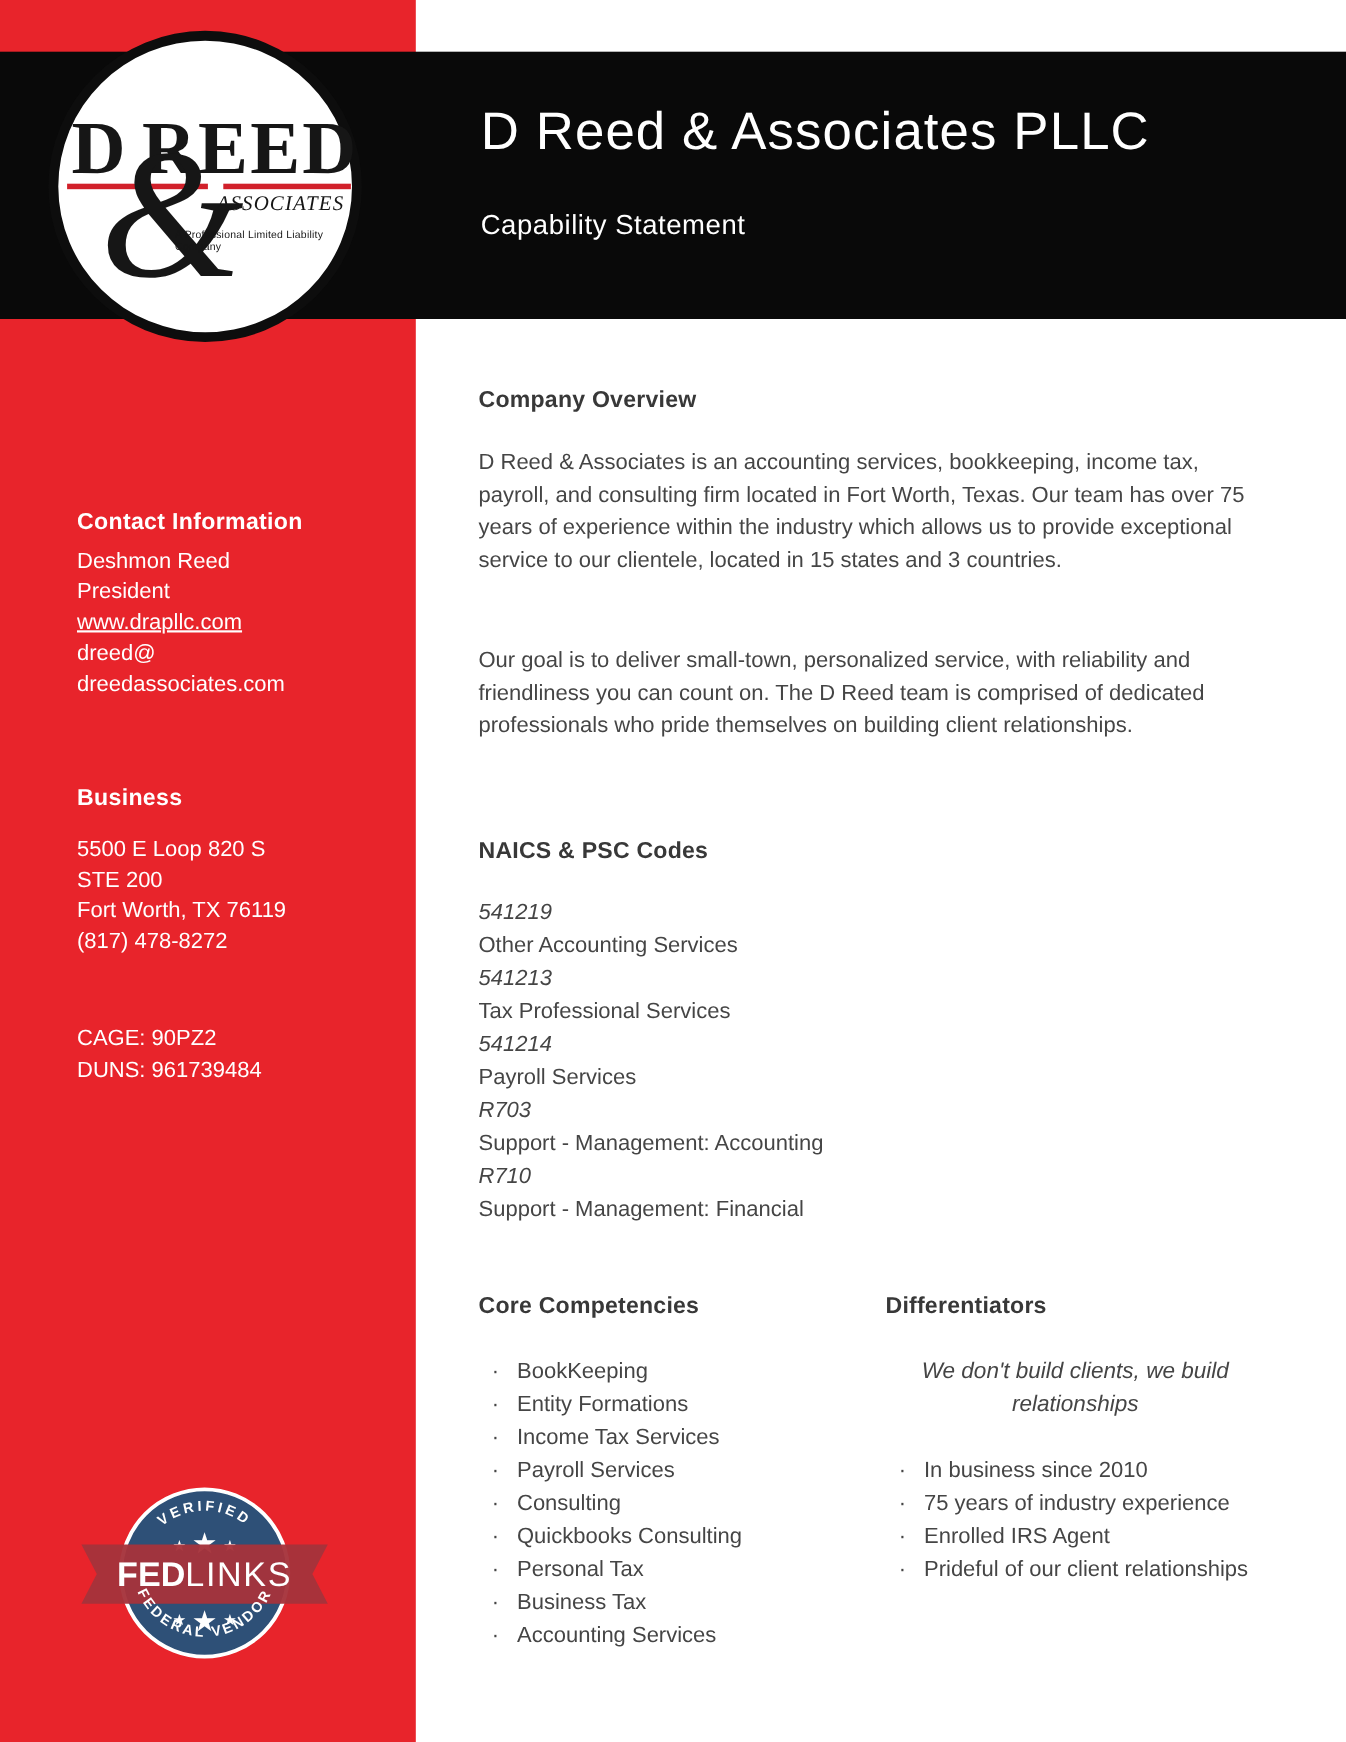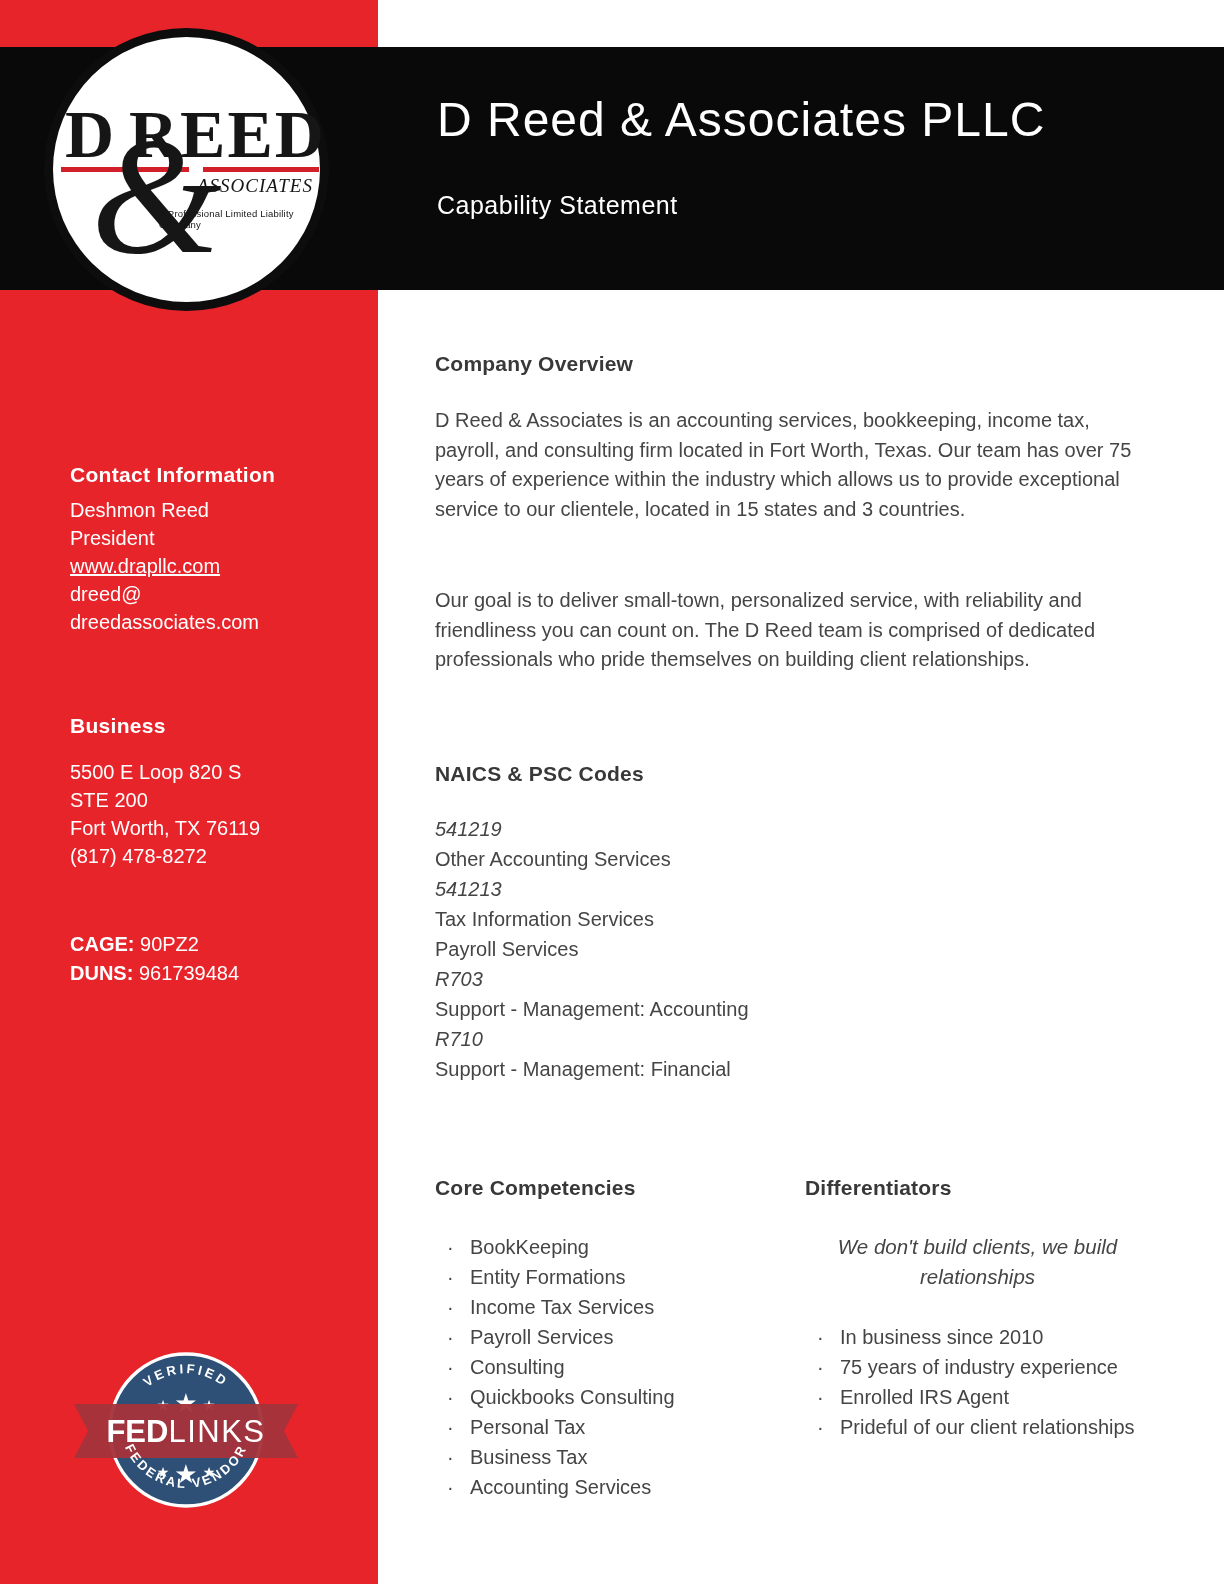--- a/index.html
+++ b/index.html
@@ -29,21 +29,21 @@
 
   
   .side{position:absolute;z-index:3;color:#ffffff;left:70px;width:260px;}
   .side-h{font-size:21px;font-weight:bold;letter-spacing:0.3px;}
   .side-body{font-size:20px;line-height:28px;font-weight:400;}
   .contact-h{top:463px;}
   .contact-body{top:496px;}
   .addr-h{top:714px;}
   .addr-body{top:758px;}
   .ids{top:930px;font-size:20px;line-height:29px;}
-  .ids b{font-weight:bold;}
+  .ids b{font-weight:normal;}
   .weblink{color:#ffffff;text-decoration:underline;}
 
   
   .main-h{position:absolute;z-index:1;color:#383838;font-size:21px;font-weight:bold;letter-spacing:0.2px;}
   .para{position:absolute;z-index:1;color:#454545;font-size:20px;line-height:29.5px;width:708px;left:435px;}
   .ov-h{left:435px;top:352px;}
   .p1{top:406px;}
   .p2{top:586px;}
   .codes-h{left:435px;top:762px;}
   .codes{position:absolute;left:435px;top:814px;color:#454545;font-size:20px;line-height:30px;}
@@ -106,21 +106,22 @@
 
   <div class="main-h ov-h">Company Overview</div>
   <div class="para p1">D Reed &amp; Associates is an accounting services, bookkeeping, income tax, payroll, and consulting firm located in Fort Worth, Texas. Our team has over 75 years of experience within the industry which allows us to provide exceptional service to our clientele, located in 15 states and 3 countries.</div>
   <div class="para p2">Our goal is to deliver small-town, personalized service, with reliability and friendliness you can count on. The D Reed team is comprised of dedicated professionals who pride themselves on building client relationships.</div>
 
   <div class="main-h codes-h">NAICS &amp; PSC Codes</div>
   <div class="codes">
     <div class="code">541219</div>
     <div class="label">Other Accounting Services</div>
     <div class="code">541213</div>
-    <div class="label">Tax Information Services</div>
+    <div class="label">Tax Professional Services</div>
+    <div class="code">541214</div>
     <div class="label">Payroll Services</div>
     <div class="code">R703</div>
     <div class="label">Support - Management: Accounting</div>
     <div class="code">R710</div>
     <div class="label">Support - Management: Financial</div>
   </div>
 
   <div class="main-h comp-h">Core Competencies</div>
   <ul class="blist comp-list">
     <li>BookKeeping</li>

